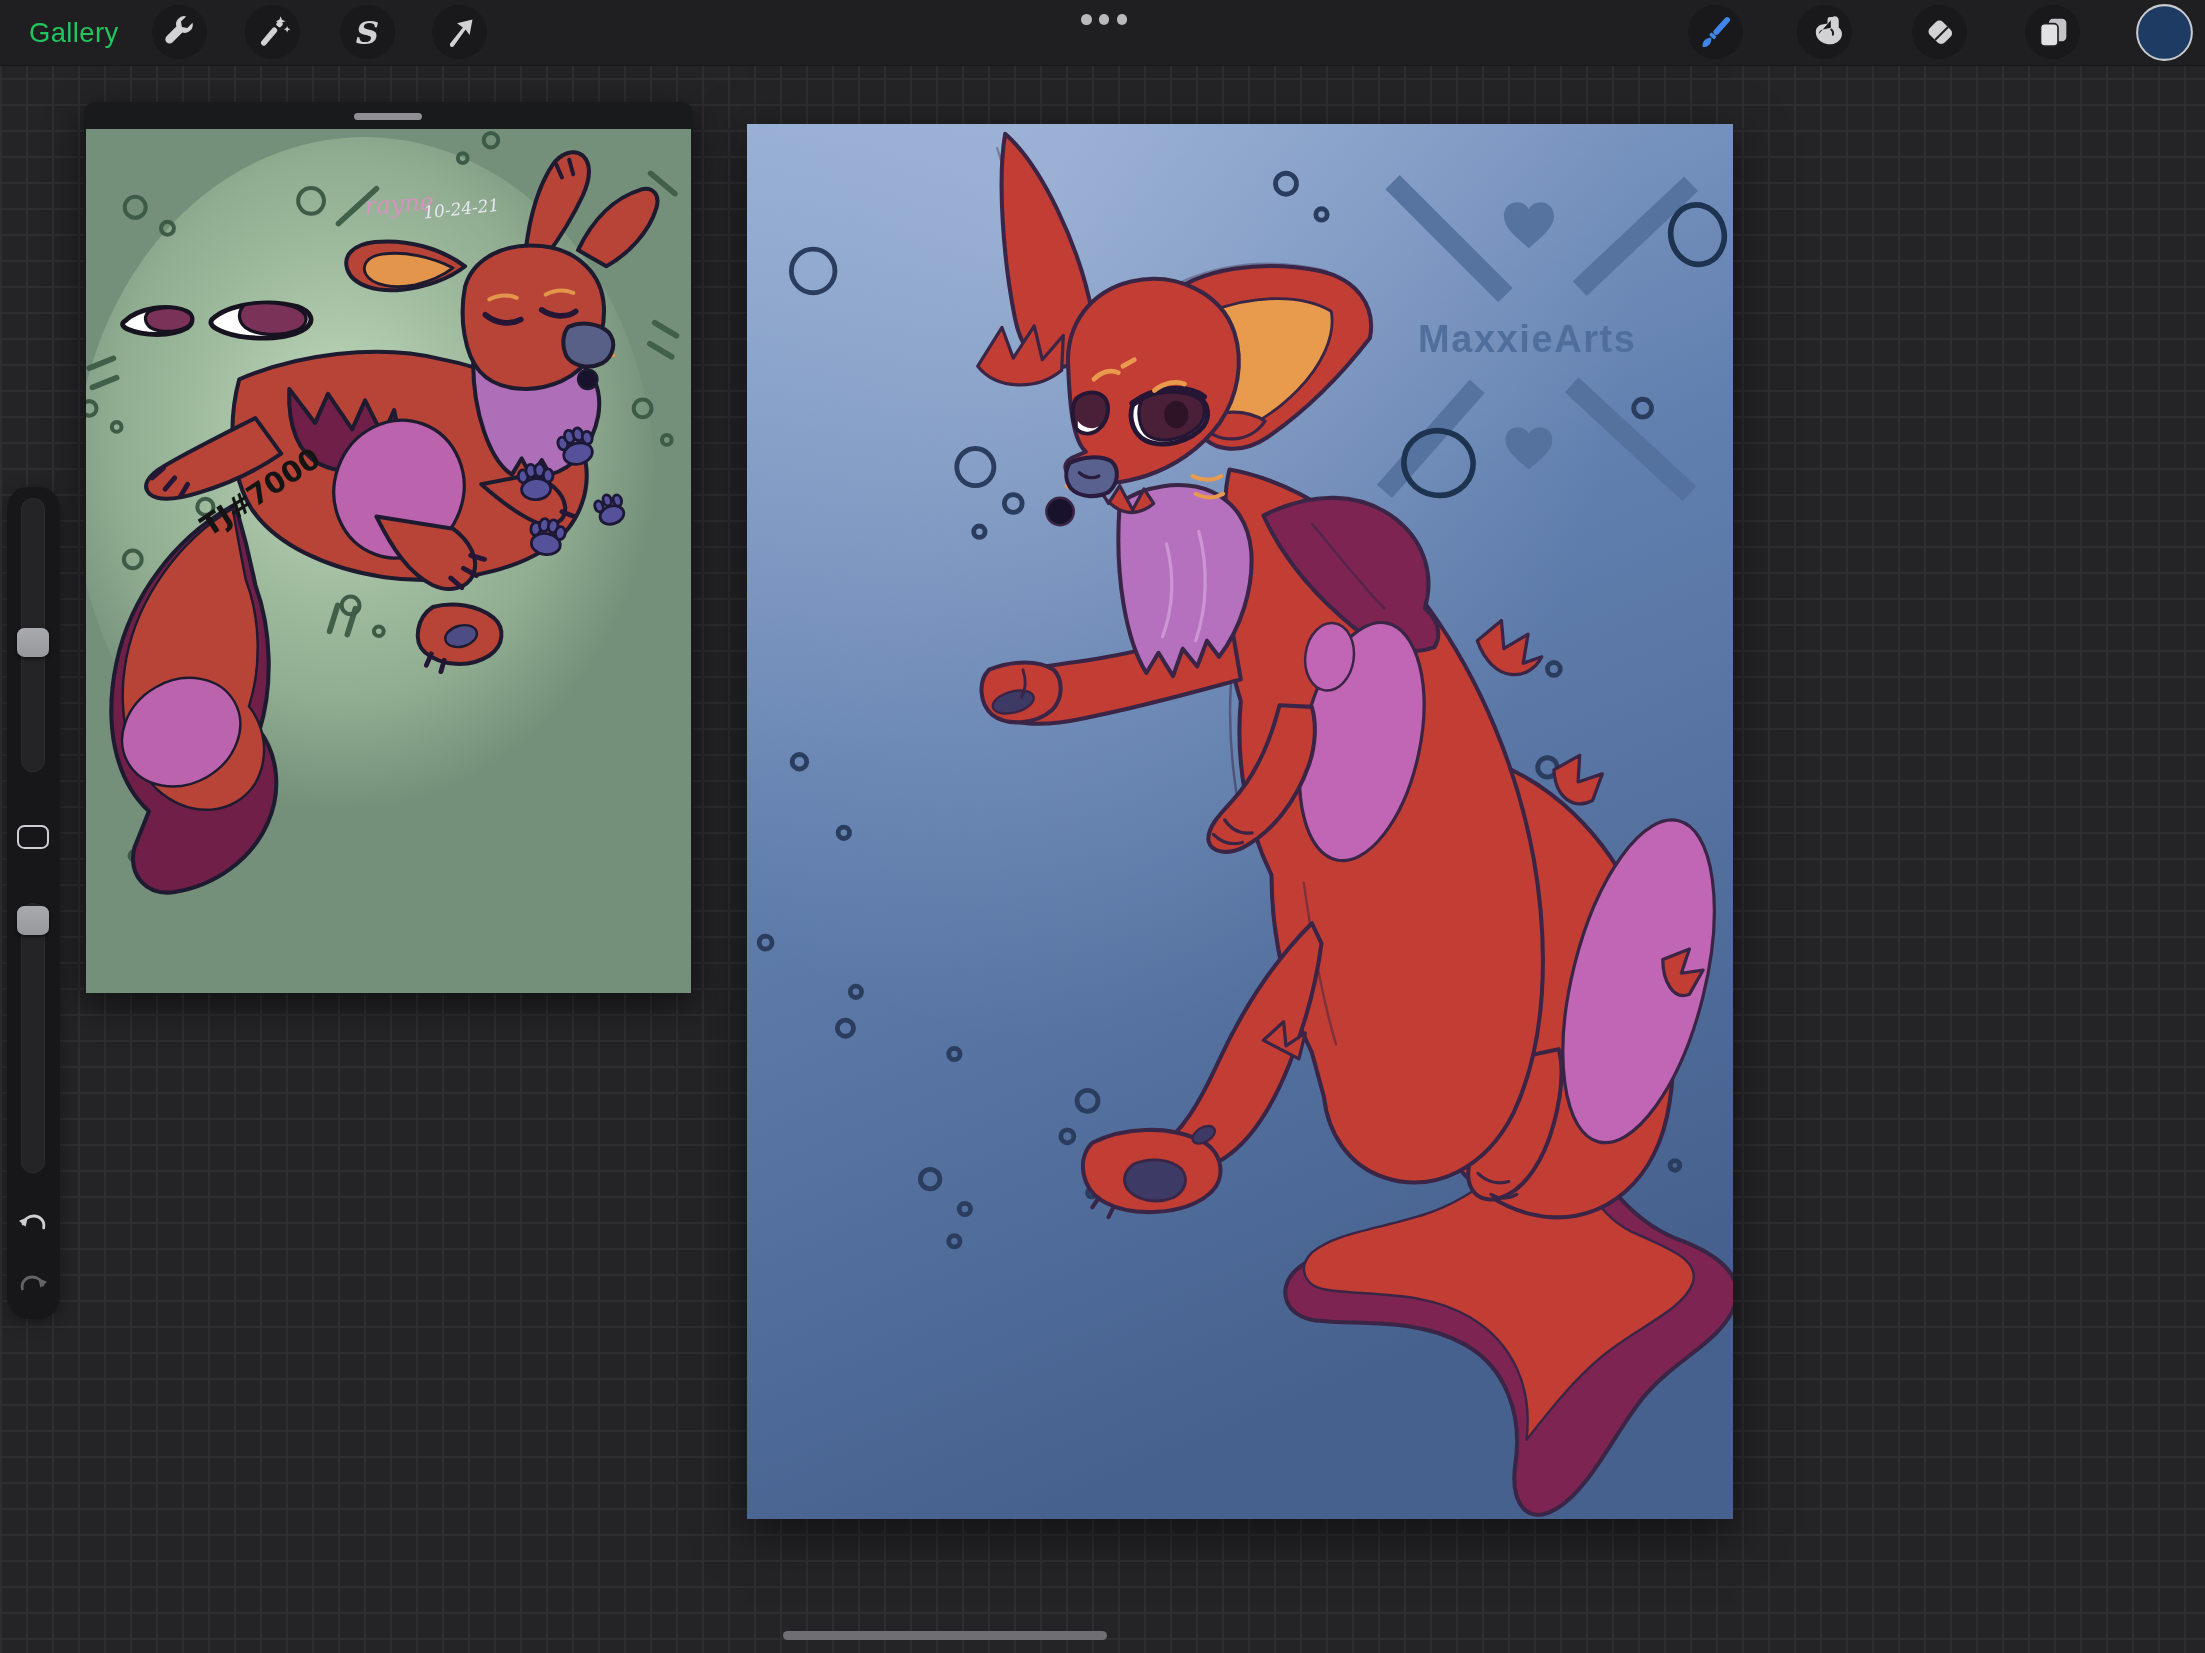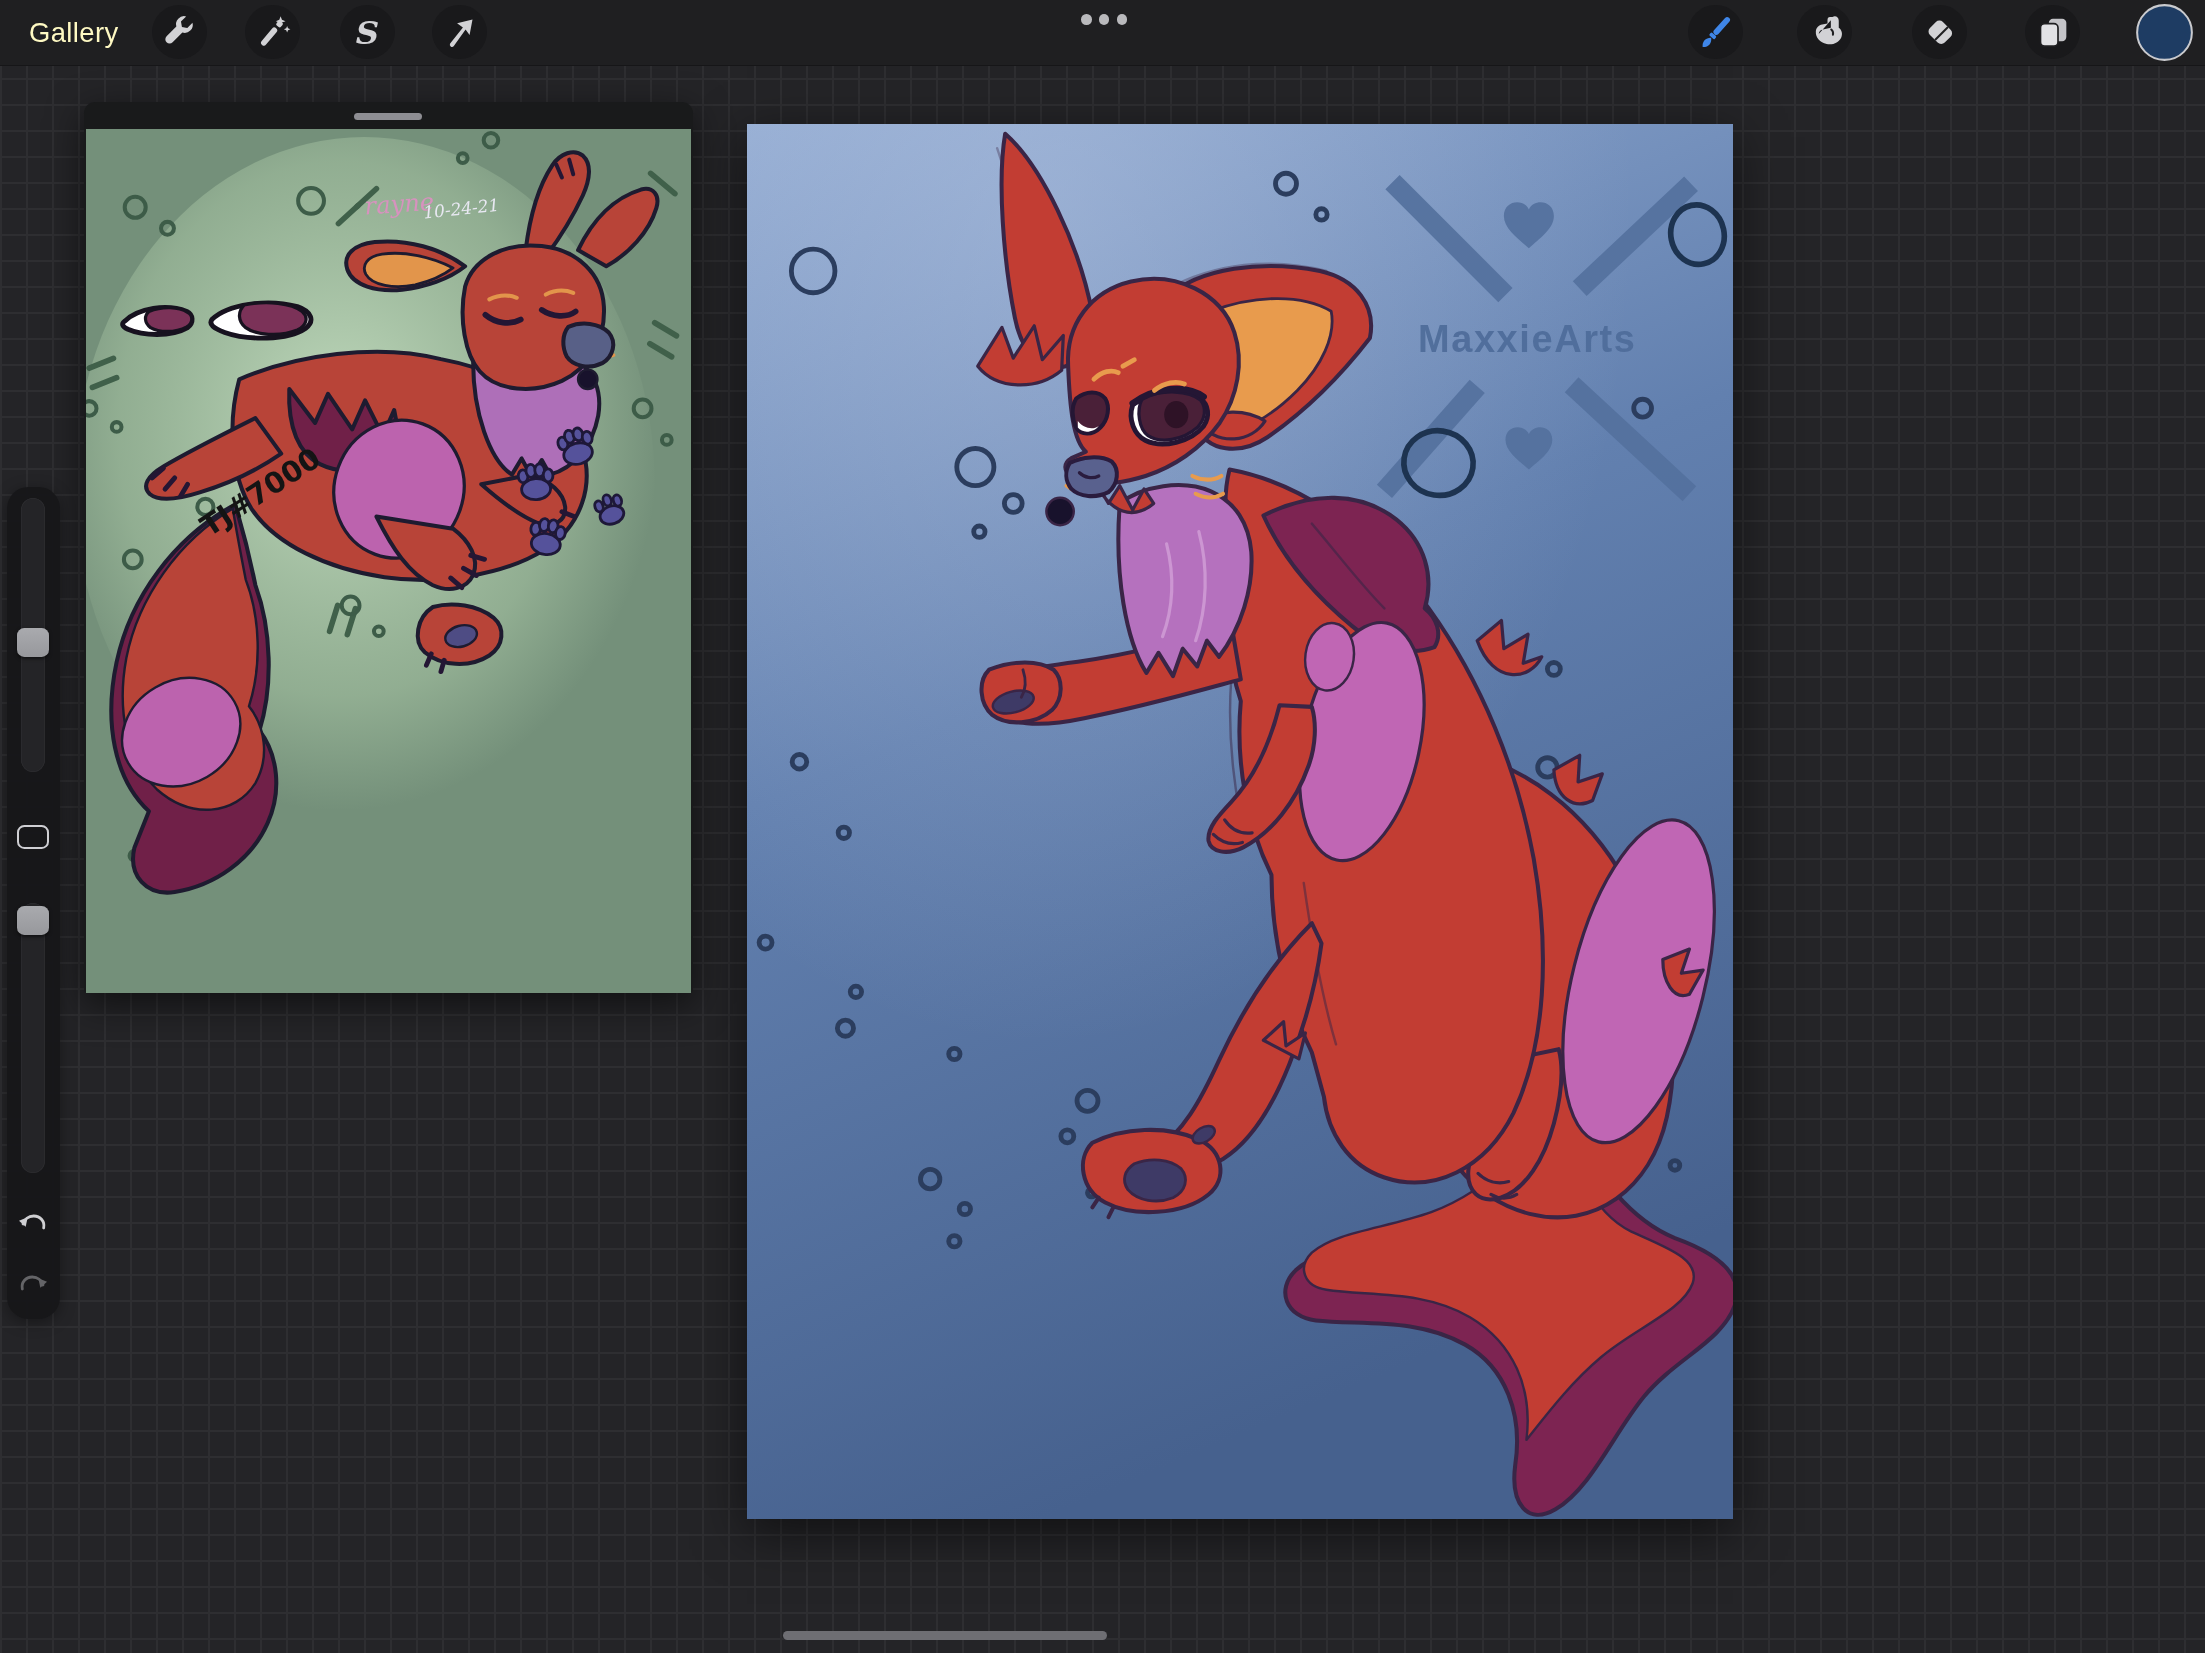--- a/index.html
+++ b/index.html
@@ -12,21 +12,21 @@
     background-size:26px 26px;
     font-family:"Liberation Sans", sans-serif;
   }
   
   .topbar{
     position:absolute;left:0;top:0;width:2205px;height:65px;
     background:#1f1f21;border-bottom:0.8px solid #161618;z-index:50;
   }
   .gallery-btn{
     position:absolute;left:29px;top:0;height:65px;display:flex;align-items:center;
-    color:#fef9c3;font-size:27.4px;letter-spacing:0.4px;cursor:default;
+    color:#22c55e;font-size:27.4px;letter-spacing:0.4px;cursor:default;
   }
   .tool-btn{
     position:absolute;top:1.6px;width:61px;height:61px;display:flex;
     align-items:center;justify-content:center;border-radius:50%;
   }
   .tool-btn .halo{position:absolute;inset:3.2px;border-radius:50%;background:#19191b;}
   .tool-btn svg{position:relative;z-index:2;}
   .ellipsis{position:absolute;top:0;display:flex;gap:7.3px;align-items:center;height:39px;}
   .ellipsis i{width:10.5px;height:10.5px;border-radius:50%;background:#b9b9bc;display:block;}
   

